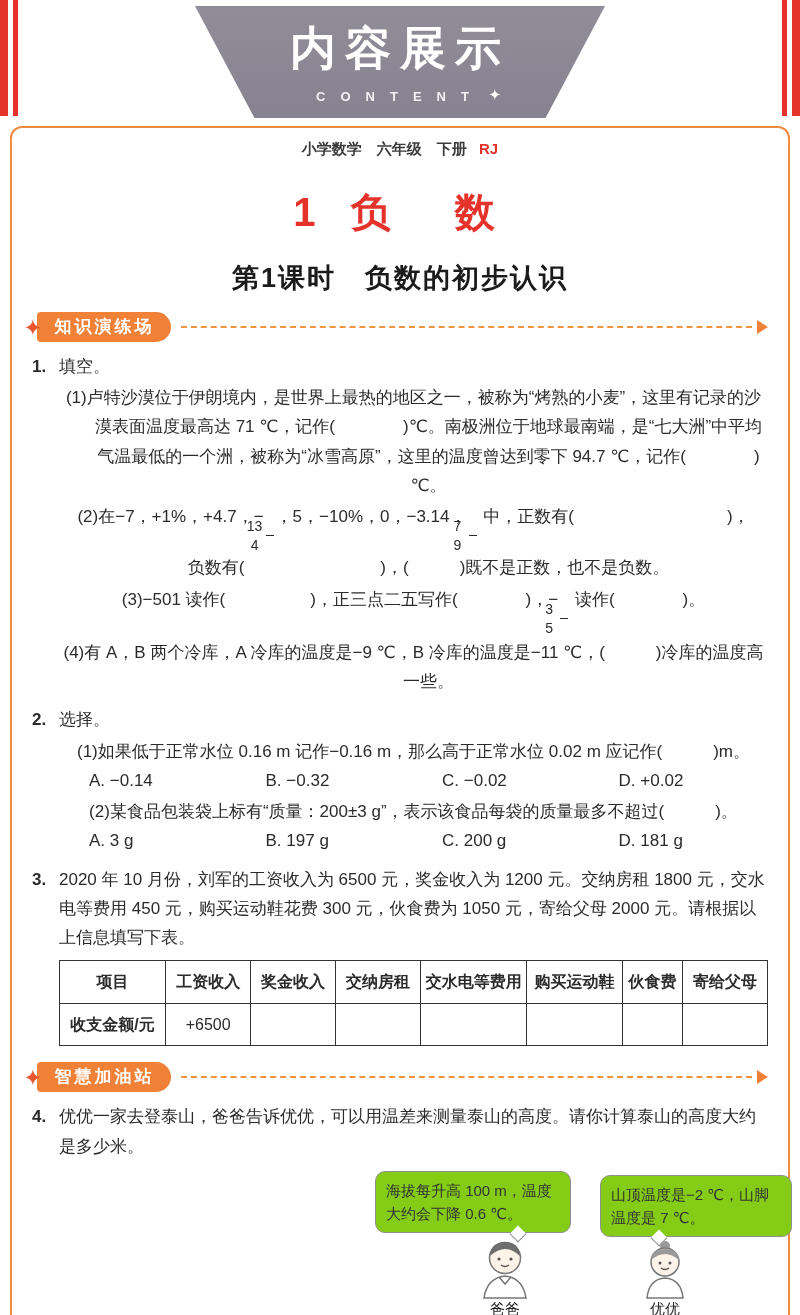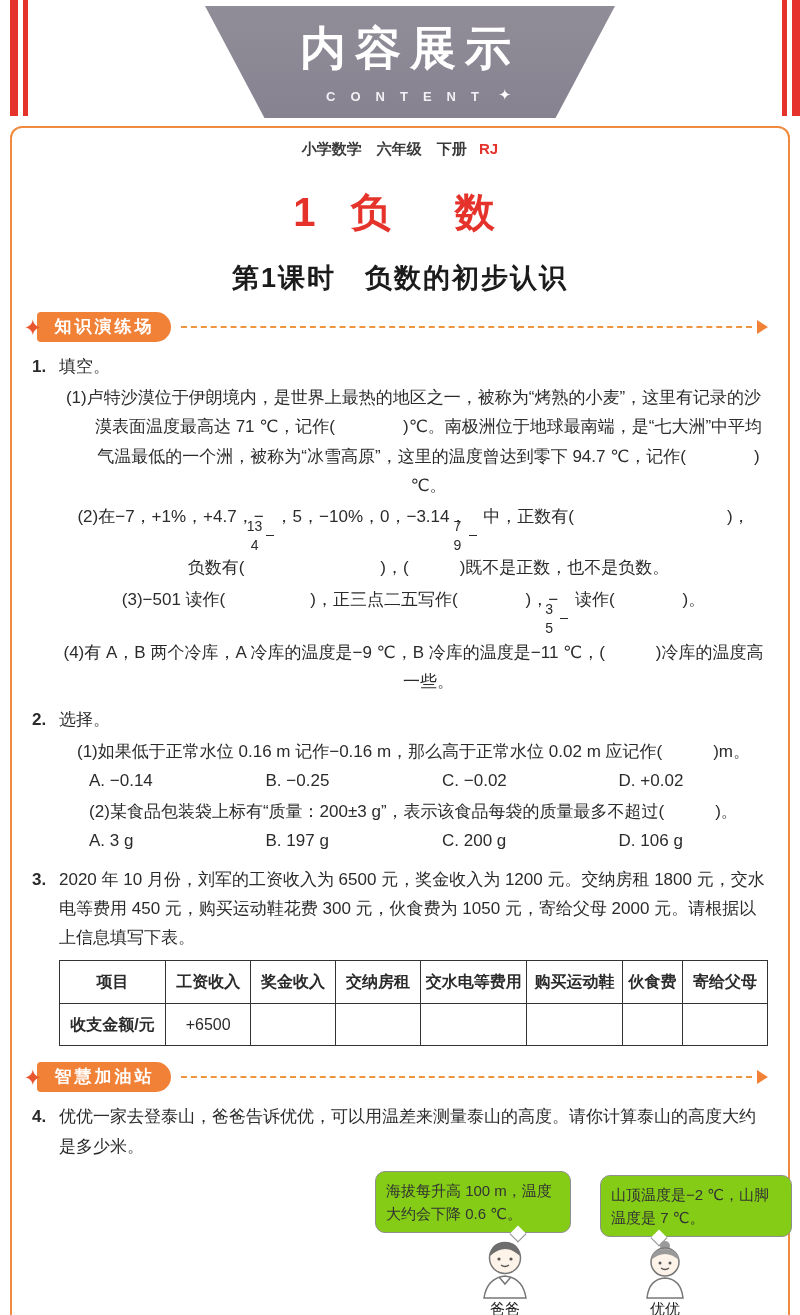--- a/index.html
+++ b/index.html
@@ -4,21 +4,21 @@
 <style>
   * { box-sizing: border-box; margin: 0; padding: 0; }
   html, body { background: #ffffff; }
   body {
     width: 800px;
     font-family: "Liberation Sans", "DejaVu Sans", sans-serif;
     color: #2b2b2b;
   }
 
   
-  .banner-wrap { position: relative; height: 126px; margin-left: 10px; }
+  .banner-wrap { position: relative; height: 126px; }
   .stripe { position: absolute; top: 0; background: #e5332b; }
   .stripe.l1 { left: 0; width: 8px; height: 116px; }
   .stripe.l2 { left: 13px; width: 5px; height: 116px; }
   .stripe.r1 { right: 0; width: 8px; height: 116px; }
   .stripe.r2 { right: 13px; width: 5px; height: 116px; }
   .trapezoid {
     position: absolute; left: 195px; top: 6px; width: 410px; height: 112px;
     background: linear-gradient(#918d98, #868290);
     clip-path: polygon(0 0, 100% 0, 85.5% 100%, 14.5% 100%);
     text-align: center; color: #fff;
@@ -140,30 +140,30 @@
     </div>
   </div>
 
   <div class="q">
     <span class="qnum">2.</span>
     <div class="qbody">
       <div class="qtitle">选择。</div>
       <div class="sub"><span class="subtag">(1)</span><span>如果低于正常水位 0.16 m 记作−0.16 m，那么高于正常水位 0.02 m 应记作(　　　)m。</span></div>
       <div class="opts">
         <span>A. −0.14</span>
-        <span>B. −0.25</span>
+        <span>B. −0.32</span>
         <span>C. −0.02</span>
         <span>D. +0.02</span>
       </div>
       <div class="sub"><span class="subtag">(2)</span><span>某食品包装袋上标有“质量：200±3 g”，表示该食品每袋的质量最多不超过(　　　)。</span></div>
       <div class="opts">
         <span>A. 3 g</span>
         <span>B. 197 g</span>
         <span>C. 200 g</span>
-        <span>D. 106 g</span>
+        <span>D. 181 g</span>
       </div>
     </div>
   </div>
 
   <div class="q">
     <span class="qnum">3.</span>
     <div class="qbody">
       <div>2020 年 10 月份，刘军的工资收入为 6500 元，奖金收入为 1200 元。交纳房租 1800 元，交水电等费用 450 元，购买运动鞋花费 300 元，伙食费为 1050 元，寄给父母 2000 元。请根据以上信息填写下表。</div>
       <table class="fill-table">
         <colgroup>

